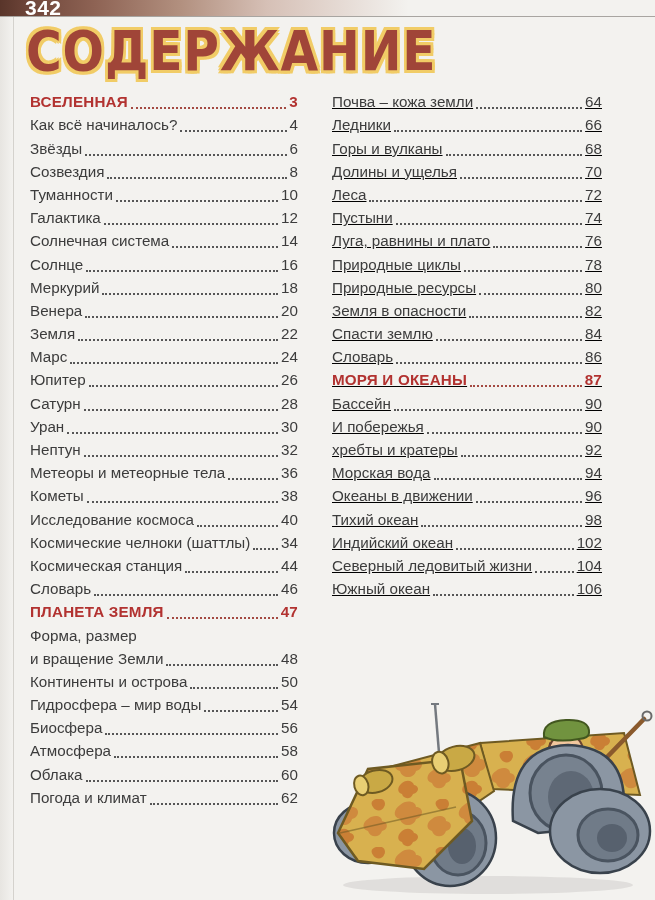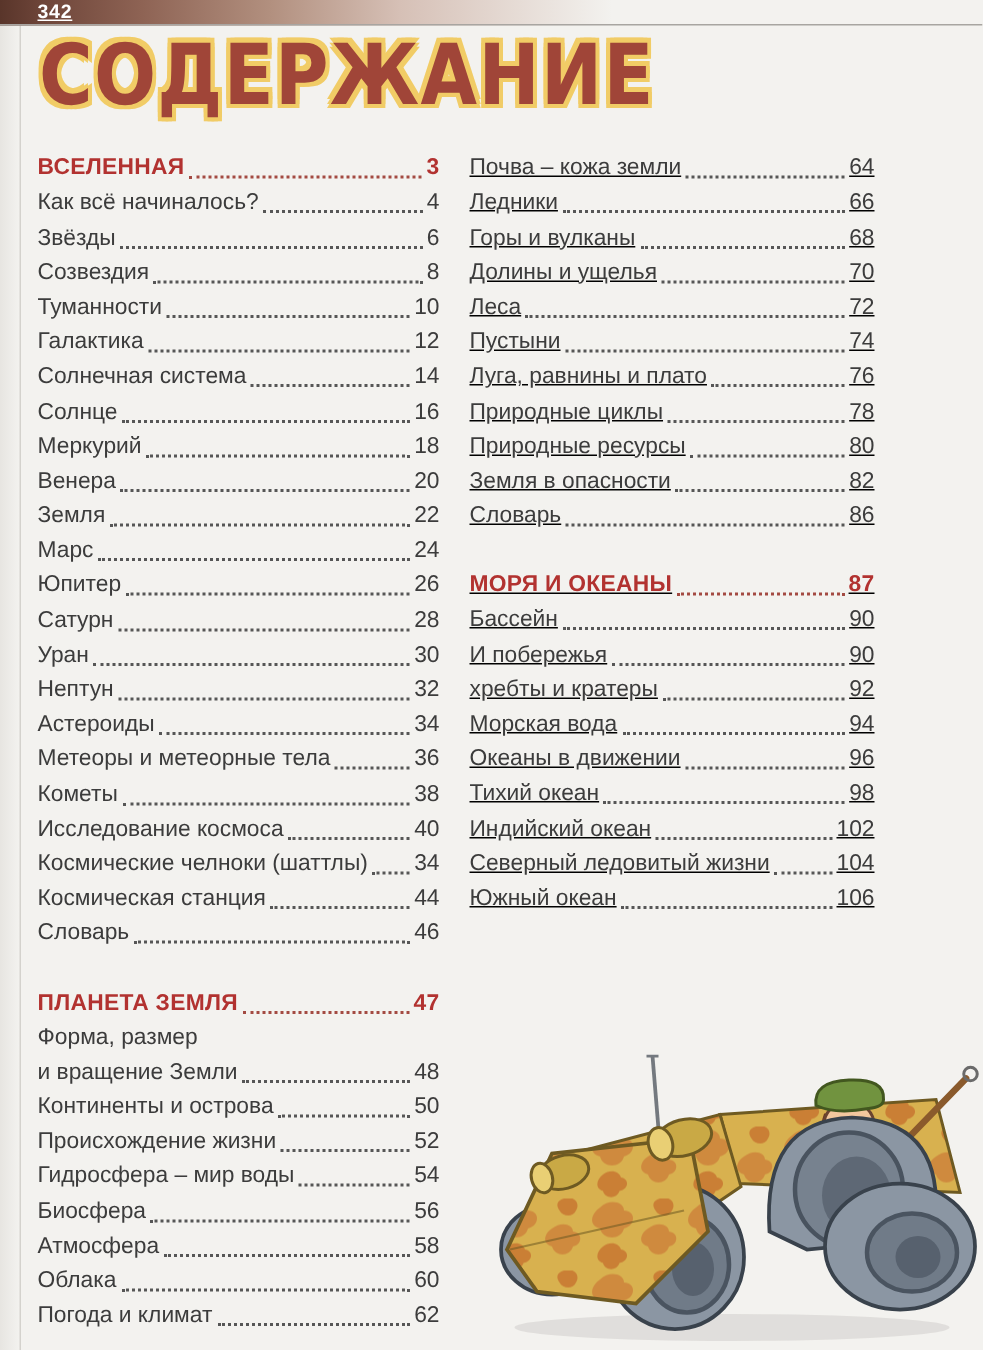--- a/index.html
+++ b/index.html
@@ -11,46 +11,46 @@
   
   .left-shade{position:absolute;left:0;top:17px;bottom:0;width:13px;
     background:linear-gradient(to right,#e7e5e1,#f3f2ef);}
   .left-edge{position:absolute;left:13px;top:17px;bottom:0;width:1px;
     background:#ccc9c4;opacity:.8;}
   
   .topbar{position:absolute;left:0;top:0;width:430px;height:17px;
     background:linear-gradient(to right,#59352a 0%,#6f463a 7%,#8e6354 22%,
       #b2907f 42%,#d6c0b6 62%,rgba(243,242,239,0) 95%);}
   .pagenum{position:absolute;left:25px;top:0;height:17px;line-height:16px;
-    color:#fff;font-weight:bold;font-size:13px;letter-spacing:.5px;text-decoration:underline;}
+    color:#fff;font-weight:bold;font-size:21px;letter-spacing:.5px;}
   .topline{position:absolute;left:0;top:16px;width:655px;height:1px;background:#a8a5a1;}
   
   .title{
     position:absolute;left:26px;top:18px;margin:0;
     font-family:"DejaVu Sans",sans-serif;font-weight:bold;font-size:56px;
     color:#a04538;letter-spacing:1px;white-space:nowrap;
     transform:scaleX(.87);transform-origin:left top;
     text-shadow:
       -3px -3px 0 #f1cc66, 3px -3px 0 #f1cc66,
       -3px  3px 0 #f1cc66, 3px  3px 0 #f1cc66,
       -3px  0   0 #f1cc66, 3px  0   0 #f1cc66,
        0   -3px 0 #f1cc66, 0    3px 0 #f1cc66;
   }
   
-  .columns{position:absolute;left:25px;top:100px;width:577px;display:flex;gap:20px;}
+  .columns{position:absolute;left:25px;top:90px;width:577px;display:flex;gap:34px;justify-content:flex-end;}
   .col{display:flex;flex-direction:column;}
   .col-left{width:268px;}
   .col-right{width:270px;text-decoration:underline;}
   .row{display:flex;align-items:flex-end;height:23.2px;font-size:15.2px;color:#3c3c3c;}
   .row .label{white-space:nowrap;line-height:22px;}
   .row .page{white-space:nowrap;line-height:22px;}
   .row .leader{flex:1;min-width:8px;border-bottom:2px dotted #565656;margin:0 3px 4px 3px;}
   .header-row{color:#b23230;font-weight:bold;letter-spacing:.2px;}
   .header-row .leader{border-bottom-color:#a34a42;}
-  .section-gap{margin-top:23px;}
+  .section-gap{}
   
   .illustration{position:absolute;left:328px;top:703px;}
 </style>
 </head>
 <body>
 
 <div class="left-shade"></div>
 <div class="left-edge"></div>
 
 <div class="topbar"></div>
@@ -135,25 +135,20 @@
         <span class="label">Уран</span>
         <span class="leader"></span>
         <span class="page">30</span>
       </div>
       <div class="row">
         <span class="label">Нептун</span>
         <span class="leader"></span>
         <span class="page">32</span>
       </div>
       <div class="row">
-        <span class="label">Астероиды</span>
-        <span class="leader"></span>
-        <span class="page">34</span>
-      </div>
-      <div class="row">
         <span class="label">Метеоры и метеорные тела</span>
         <span class="leader"></span>
         <span class="page">36</span>
       </div>
       <div class="row">
         <span class="label">Кометы</span>
         <span class="leader"></span>
         <span class="page">38</span>
       </div>
       <div class="row">
@@ -188,25 +183,20 @@
         <span class="label">и вращение Земли</span>
         <span class="leader"></span>
         <span class="page">48</span>
       </div>
       <div class="row">
         <span class="label">Континенты и острова</span>
         <span class="leader"></span>
         <span class="page">50</span>
       </div>
       <div class="row">
-        <span class="label">Происхождение жизни</span>
-        <span class="leader"></span>
-        <span class="page">52</span>
-      </div>
-      <div class="row">
         <span class="label">Гидросфера – мир воды</span>
         <span class="leader"></span>
         <span class="page">54</span>
       </div>
       <div class="row">
         <span class="label">Биосфера</span>
         <span class="leader"></span>
         <span class="page">56</span>
       </div>
       <div class="row">
@@ -268,20 +258,25 @@
       </div>
       <div class="row">
         <span class="label">Природные ресурсы</span>
         <span class="leader"></span>
         <span class="page">80</span>
       </div>
       <div class="row">
         <span class="label">Земля в опасности</span>
         <span class="leader"></span>
         <span class="page">82</span>
+      </div>
+      <div class="row">
+        <span class="label">Спасти землю</span>
+        <span class="leader"></span>
+        <span class="page">84</span>
       </div>
       <div class="row">
         <span class="label">Словарь</span>
         <span class="leader"></span>
         <span class="page">86</span>
       </div>
       <div class="row header-row section-gap">
         <span class="label">МОРЯ И ОКЕАНЫ</span>
         <span class="leader"></span>
         <span class="page">87</span>

